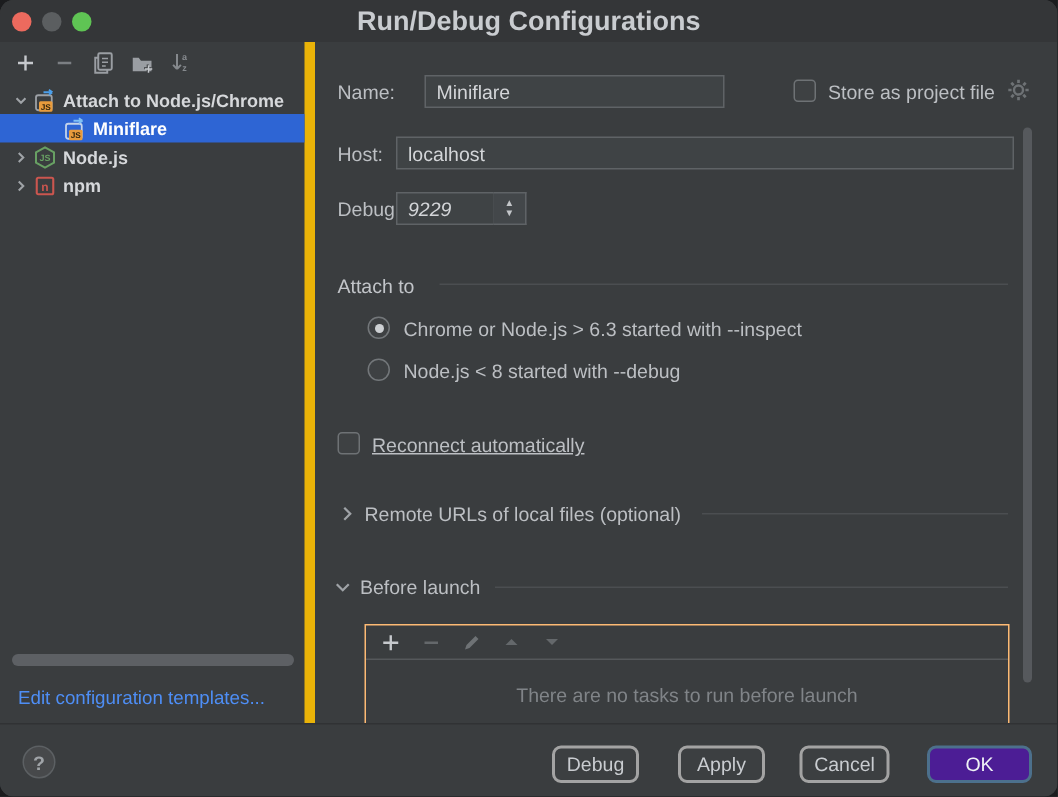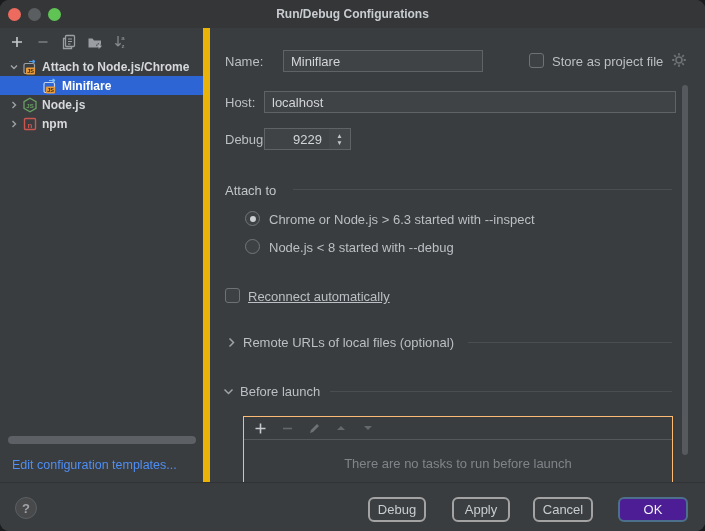--- a/index.html
+++ b/index.html
@@ -2,21 +2,21 @@
 <html><head>
 <meta charset="utf-8">
 <style>
   html,body{margin:0;padding:0;background:#1b1c1e;}
   *{box-sizing:border-box;font-family:"Liberation Sans",sans-serif;}
   .window{position:relative;width:705px;height:531px;background:#3a3d3f;border-radius:9px;overflow:hidden;}
   
   .titlebar{position:absolute;left:0;top:0;width:705px;height:28px;background:#343638;}
   .dot{position:absolute;top:8px;width:13px;height:13px;border-radius:50%;}
   .title{position:absolute;left:0;top:0;width:705px;height:28px;line-height:28px;text-align:center;
-         font-size:12px;font-weight:bold;color:#c9ccd0;}
+         font-size:18px;font-weight:bold;color:#c9ccd0;}
   
   .sidebar{position:absolute;left:0;top:28px;width:210px;height:454px;border-right:7px solid #eab308;background:#3a3d3f;}
   .sb-toolbar{position:absolute;left:0;top:0;width:100%;height:27px;display:flex;align-items:center;gap:10px;padding-left:9px;}
   .sb-toolbar .tbtn{width:16px;height:16px;display:flex;align-items:center;justify-content:center;}
   .tree{position:absolute;left:0;top:29px;width:100%;}
   .trow{height:19px;display:flex;align-items:center;white-space:nowrap;overflow:hidden;font-size:12px;font-weight:bold;color:#d6d8db;}
   .trow.sel{background:#2e65d4;color:#ffffff;}
   .trow .chev{width:16px;display:flex;justify-content:center;flex:none;}
   .trow .ticon{width:16px;height:16px;margin-right:4px;flex:none;}
   .ind1{padding-left:6px;}
@@ -173,21 +173,21 @@
         <g stroke="#6e7275" stroke-width="1.8">
           <path d="M8 1.2v2.2M8 12.6v2.2M1.2 8h2.2M12.6 8h2.2M3.2 3.2l1.6 1.6M11.2 11.2l1.6 1.6M12.8 3.2l-1.6 1.6M4.8 11.2l-1.6 1.6"></path>
         </g>
       </svg>
   </span>
 
   <span class="lbl" style="left:225px;top:95px;">Host:</span>
   <input class="field" style="left: 264px; top: 91px; width: 412px;" value="localhost">
 
   <span class="lbl" style="left:225px;top:132px;">Debug:</span>
-  <input class="field" style="left: 264px; top: 128px; width: 66px; text-align: right;" value="9229">
+  <input class="field" style="left: 264px; top: 128px; width: 66px;  font-style: italic;" value="9229">
   <div class="spin">
     <span>▲</span>
     <span>▼</span>
   </div>
 
   <span class="lbl" style="left:225px;top:183px;color:#c2c5c9;">Attach to</span>
   <div class="sep" style="left:293px;top:189px;width:379px;"></div>
 
   <span class="radio on" style="left:245px;top:211px;"></span>
   <span class="lbl" style="left:269px;top:212px;">Chrome or Node.js &gt; 6.3 started with --inspect</span>

